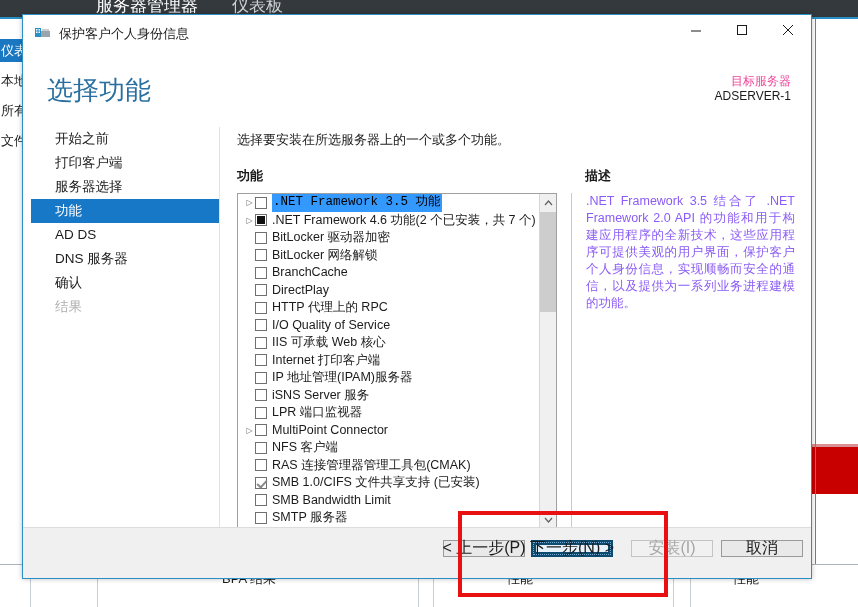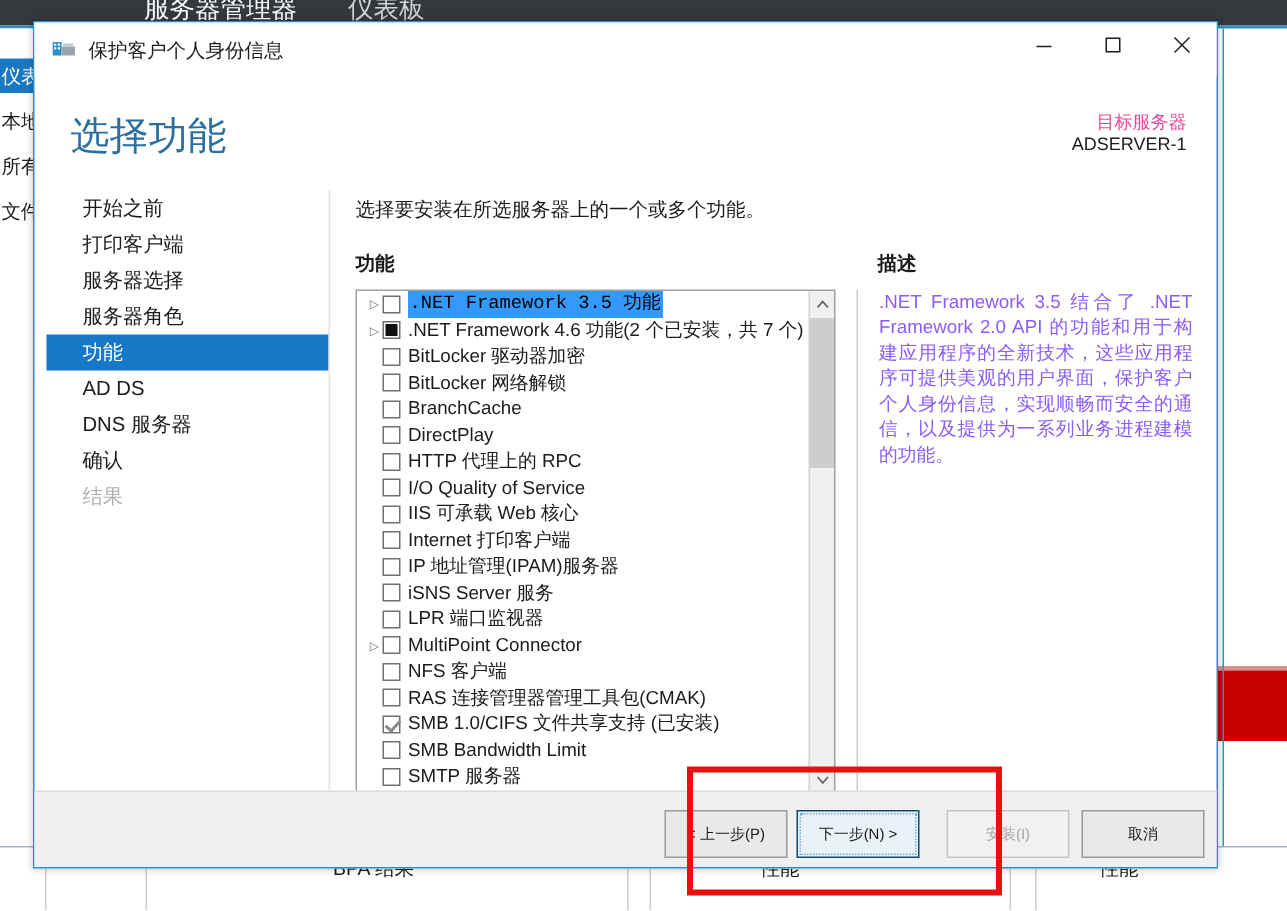--- a/index.html
+++ b/index.html
@@ -210,28 +210,28 @@
   .desc-text {
     font-size: 12.5px; color: #8b5cf6; line-height: 17px;
     text-align: justify;
   }
 
   .btnbar {
     position: absolute; left: 0; bottom: 0; width: 788px; height: 50px;
     background: #f0f0f0; border-top: 1px solid #dcdcdc;
   }
   .btn {
-    position: absolute; top: 12px; height: 32px;
+    position: absolute; top: 12px; height: 17px;
     background: #e9e9e9; border: 1px solid #9a9a9a;
-    font-size: 10px; color: #1b1b1b;
+    font-size: 16px; color: #1b1b1b;
     display: flex; align-items: center; justify-content: center;
     box-sizing: border-box; white-space: nowrap;
   }
   .btn.focused {
-    border: 1px solid #0c4a6e; background: #e9f2fb;
+    border: 5px solid #0c4a6e; background: #e9f2fb;
     outline: 1px dotted #7aa9d6; outline-offset: -3px;
   }
   .btn.disabled { color: #a6a6a6; border-color: #c4c4c4; background: #f1f1f1; }
   .btn-back { left: 420px; width: 82px; }
   .btn-next { left: 508px; width: 82px; }
   .btn-install { left: 608px; width: 82px; }
   .btn-cancel { left: 698px; width: 82px; }
 
   
   .annot-rect {
@@ -309,21 +309,20 @@
     </div>
 
     <div class="page-title">选择功能</div>
     <div class="target-label">目标服务器</div>
     <div class="target-name">ADSERVER-1</div>
 
     <div class="steps">
       <div class="step">开始之前</div>
       <div class="step">打印客户端</div>
       <div class="step">服务器选择</div>
-      <div class="step">服务器角色</div>
       <div class="step active">功能</div>
       <div class="step">AD DS</div>
       <div class="step">DNS 服务器</div>
       <div class="step">确认</div>
       <div class="step disabled">结果</div>
     </div>
     <div class="step-divider"></div>
 
     <div class="instr">选择要安装在所选服务器上的一个或多个功能。</div>
     <div class="col-head-features">功能</div>

